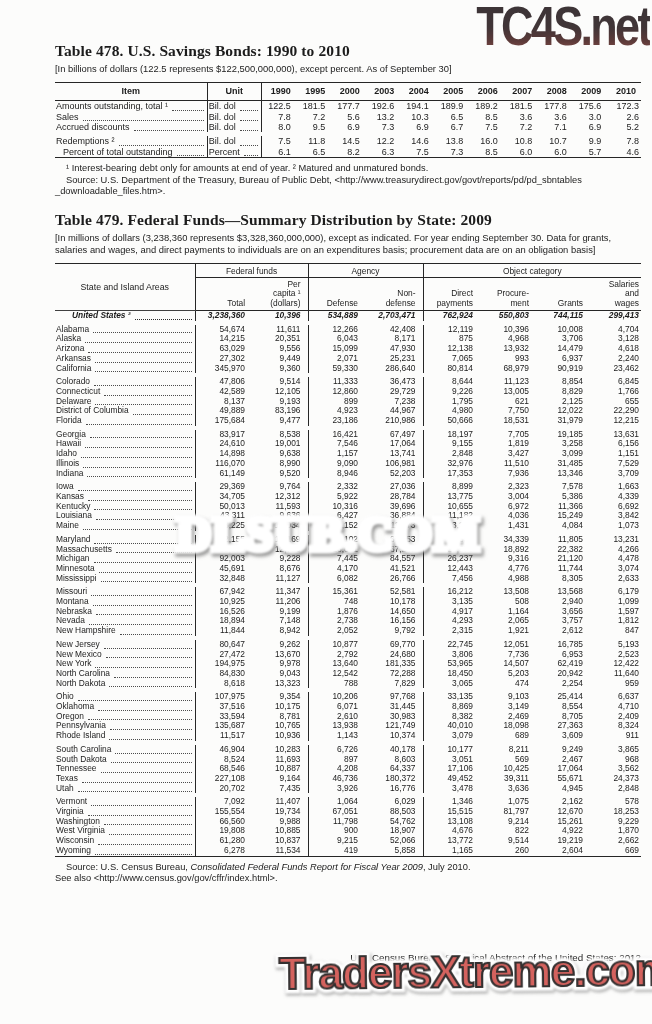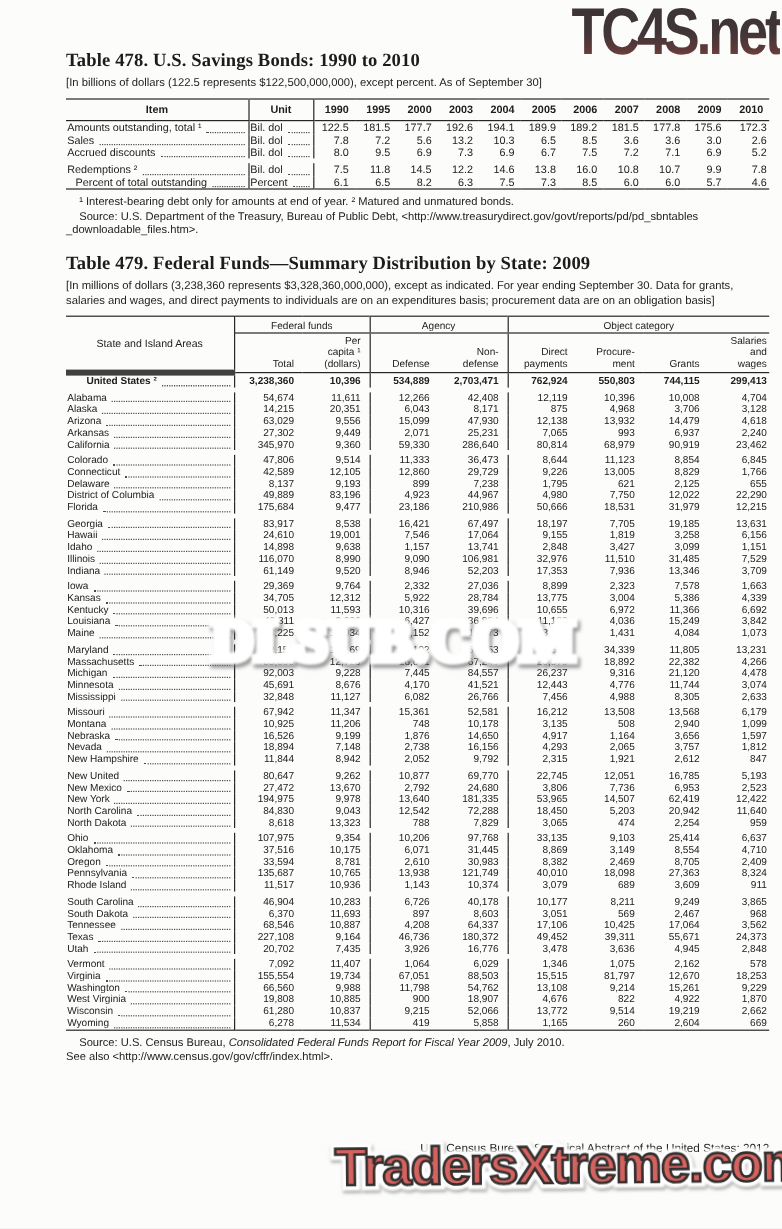--- a/index.html
+++ b/index.html
@@ -34,38 +34,38 @@
 
   #t479 { font-size:8.4px; }
   #t479 td { line-height:9.7px; vertical-align:bottom; }
   #t479 th { font-weight:normal; font-size:8.4px; }
   #t479 th.grp {
     text-align:center; border-bottom:1px solid #262626;
     padding:2px 0 1px; line-height:10px;
   }
   #t479 th.stub {
     text-align:center; vertical-align:middle;
-    border-bottom:5px solid #404040; font-size:8.8px;
+    border-bottom:1px solid #404040; font-size:8.8px;
   }
   #t479 tr.sub th {
     text-align:right; vertical-align:bottom; white-space:pre-line;
     line-height:9.4px; padding:2px 7px 2px 0;
     border-bottom:1px solid #262626;
   }
   #t479 tr.sub th.last { padding-right:2px; }
 
   .vl { border-left:1px solid #262626; }
 
   td.num { text-align:right; padding-right:7px; }
   td.num.last { padding-right:2px; }
   #t478 td.num { padding-right:5px; }
   #t478 td.num.last { padding-right:2px; }
 
   tr.spacer td { height:4px; }
-  tr.us td { font-weight:bold; }
+  tr.us td { font-weight:bold;font-style:italic; }
 
   .lead-wrap { display:flex; align-items:flex-end; padding-left:1px; }
   .lead-wrap .txt { white-space:nowrap; }
   .lead-wrap .leader {
     flex:1 1 auto; min-width:3px;
     border-bottom:1.5px dotted #4c4c4c; margin:0 3px 1px 4px;
   }
   td.indent .lead-wrap { padding-left:8px; }
   tr.us .lead-wrap { padding-left:17px; }
   tr.us .leader { border-bottom-color:#2b2b2b; }
@@ -846,21 +846,21 @@
             <td class="num">1,921</td>
             <td class="num">2,612</td>
             <td class="num last">847</td>
           </tr>
           <tr class="spacer">
             <td colspan="9"></td>
           </tr>
           <tr>
             <td class="state">
               <div class="lead-wrap">
-                <span class="txt">New United</span>
+                <span class="txt">New Jersey</span>
                 <span class="leader"></span>
               </div>
             </td>
             <td class="num vl">80,647</td>
             <td class="num">9,262</td>
             <td class="num vl">10,877</td>
             <td class="num">69,770</td>
             <td class="num vl">22,745</td>
             <td class="num">12,051</td>
             <td class="num">16,785</td>
@@ -1032,21 +1032,21 @@
             <td class="num">9,249</td>
             <td class="num last">3,865</td>
           </tr>
           <tr>
             <td class="state">
               <div class="lead-wrap">
                 <span class="txt">South Dakota</span>
                 <span class="leader"></span>
               </div>
             </td>
-            <td class="num vl">6,370</td>
+            <td class="num vl">8,524</td>
             <td class="num">11,693</td>
             <td class="num vl">897</td>
             <td class="num">8,603</td>
             <td class="num vl">3,051</td>
             <td class="num">569</td>
             <td class="num">2,467</td>
             <td class="num last">968</td>
           </tr>
           <tr>
             <td class="state">

